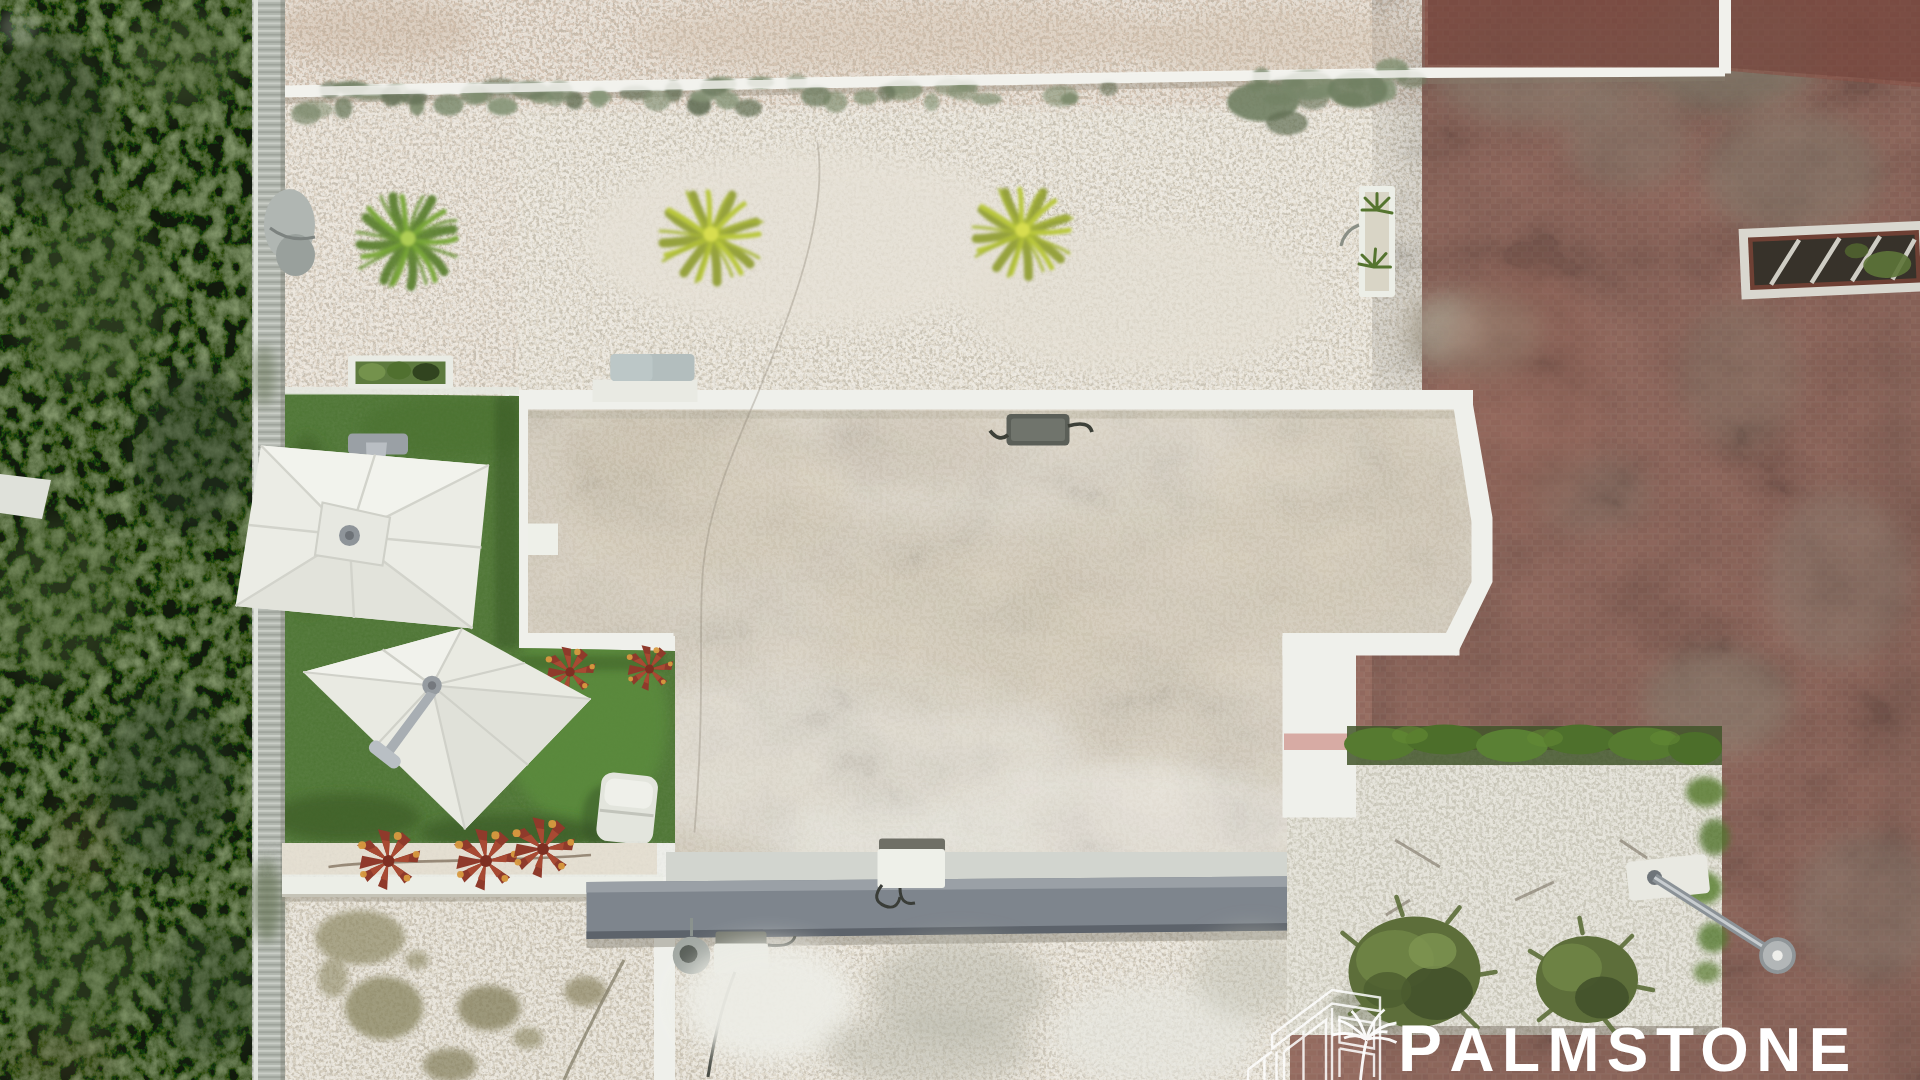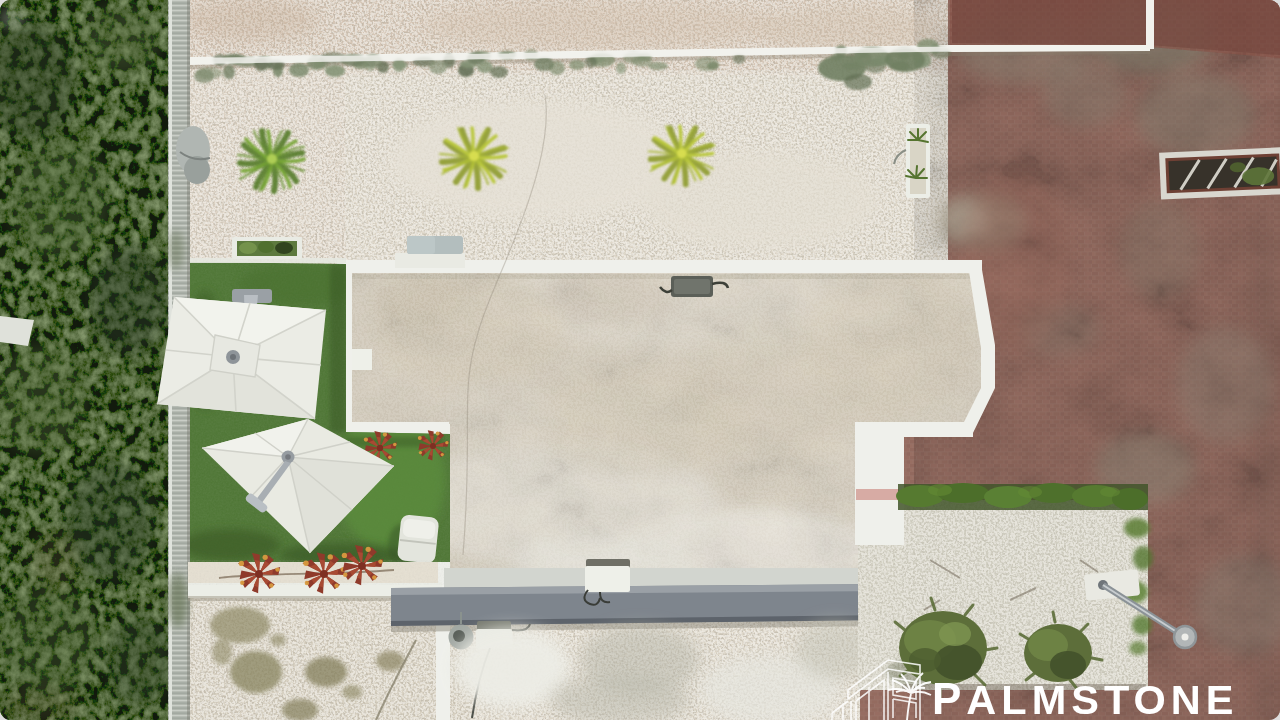--- a/index.html
+++ b/index.html
@@ -1,16 +1,16 @@
 <!DOCTYPE html>
 <html><head>
 <meta charset="utf-8">
 <style>
   html,body{margin:0;padding:0;background:#ddd;}
-  #stage{width:1280px;height:720px;overflow:hidden;position:relative;font-family:"Liberation Sans",sans-serif;border-radius:11px;}
+  #stage{width:1280px;height:720px;overflow:hidden;position:relative;font-family:"Liberation Sans",sans-serif;}
 </style>
 </head>
 <body>
 <div id="stage">
 <svg width="1280" height="720" viewBox="0 0 1280 720">
 <defs>
   <filter id="leafFull" x="0%" y="0%" width="100%" height="100%">
     <feTurbulence type="fractalNoise" baseFrequency="0.1 0.085" numOctaves="5" seed="11"></feTurbulence>
     <feColorMatrix type="matrix" values="0 0 0 0.78 -0.31  0 0 0 0.88 -0.31  0 0 0 0.57 -0.25  0 0 0 0 1"></feColorMatrix>
   </filter>

